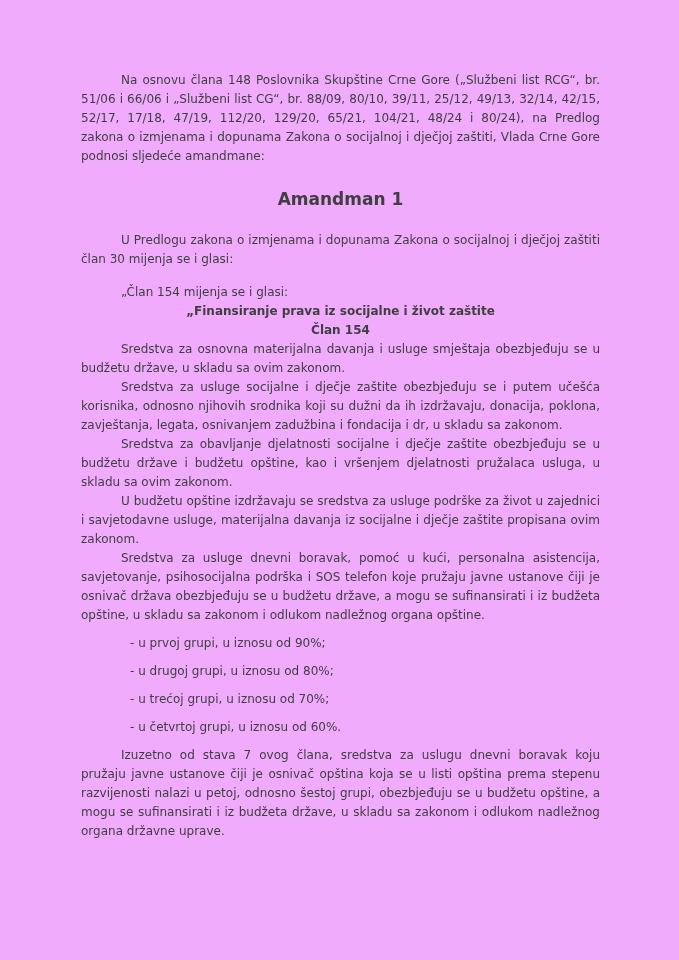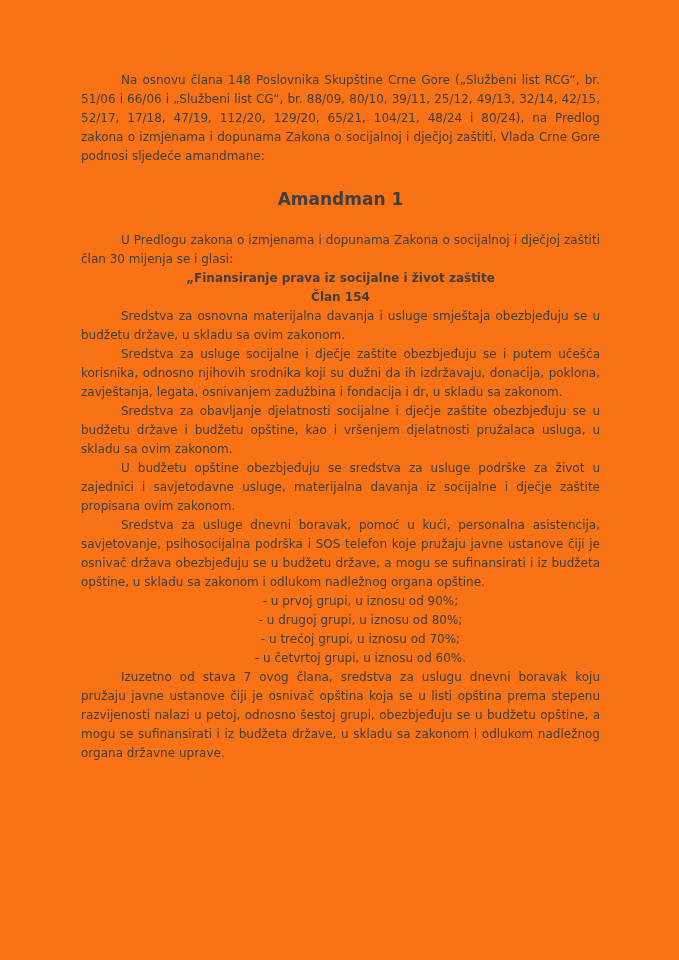--- a/index.html
+++ b/index.html
@@ -9,21 +9,21 @@
   body {
     width: 679px;
     height: 960px;
     background: #ffffff;
     overflow: hidden;
   }
   .page {
     box-sizing: border-box;
     width: 679px;
     height: 960px;
-    background: #f97316;
+    background: #f0abfc;
     padding: 71px 79px 30px 81px;
     font-family: "DejaVu Sans", "Liberation Sans", sans-serif;
     font-size: 12px;
     line-height: 19px;
     color: #3f3f3f;
   }
   .para {
     margin: 0;
     text-align: justify;
     text-indent: 40px;
@@ -43,45 +43,46 @@
     margin: 24px 0 22px 0;
     line-height: 19px;
     color: #3f3f3f;
   }
   .centered-bold {
     margin: 0;
     text-align: center;
     font-weight: bold;
   }
   .list-item {
-    margin: 0;
-    text-align: center;
+    margin: 9px;
+    text-align: left;
     text-indent: 40px;
   }
 </style>
 </head>
 <body>
 
 <div class="page">
 
   <p class="para">Na osnovu člana 148 Poslovnika Skupštine Crne Gore („Službeni list RCG“, br. 51/06 i 66/06 i „Službeni list CG“, br. 88/09, 80/10, 39/11, 25/12, 49/13, 32/14, 42/15, 52/17, 17/18, 47/19, 112/20, 129/20, 65/21, 104/21, 48/24 i 80/24), na Predlog zakona o izmjenama i dopunama Zakona o socijalnoj i dječjoj zaštiti, Vlada Crne Gore podnosi sljedeće amandmane:</p>
 
   <h1 class="doc-heading">Amandman 1</h1>
 
   <p class="para">U Predlogu zakona o izmjenama i dopunama Zakona o socijalnoj i dječjoj zaštiti član 30 mijenja se i glasi:</p>
 
+  <p class="plain gap-before">„Član 154 mijenja se i glasi:</p>
 
   <p class="centered-bold">„Finansiranje prava iz socijalne i život zaštite</p>
 
   <p class="centered-bold">Član 154</p>
 
   <p class="para">Sredstva za osnovna materijalna davanja i usluge smještaja obezbjeđuju se u budžetu države, u skladu sa ovim zakonom.</p>
   <p class="para">Sredstva za usluge socijalne i dječje zaštite obezbjeđuju se i putem učešća korisnika, odnosno njihovih srodnika koji su dužni da ih izdržavaju, donacija, poklona, zavještanja, legata, osnivanjem zadužbina i fondacija i dr, u skladu sa zakonom.</p>
   <p class="para">Sredstva za obavljanje djelatnosti socijalne i dječje zaštite obezbjeđuju se u budžetu države i budžetu opštine, kao i vršenjem djelatnosti pružalaca usluga, u skladu sa ovim zakonom.</p>
-  <p class="para">U budžetu opštine obezbjeđuju se sredstva za usluge podrške za život u zajednici i savjetodavne usluge, materijalna davanja iz socijalne i dječje zaštite propisana ovim zakonom.</p>
+  <p class="para">U budžetu opštine izdržavaju se sredstva za usluge podrške za život u zajednici i savjetodavne usluge, materijalna davanja iz socijalne i dječje zaštite propisana ovim zakonom.</p>
   <p class="para">Sredstva za usluge dnevni boravak, pomoć u kući, personalna asistencija, savjetovanje, psihosocijalna podrška i SOS telefon koje pružaju javne ustanove čiji je osnivač država obezbjeđuju se u budžetu države, a mogu se sufinansirati i iz budžeta opštine, u skladu sa zakonom i odlukom nadležnog organa opštine.</p>
 
   <p class="list-item">- u prvoj grupi, u iznosu od 90%;</p>
   <p class="list-item">- u drugoj grupi, u iznosu od 80%;</p>
   <p class="list-item">- u trećoj grupi, u iznosu od 70%;</p>
   <p class="list-item">- u četvrtoj grupi, u iznosu od 60%.</p>
 
   <p class="para">Izuzetno od stava 7 ovog člana, sredstva za uslugu dnevni boravak koju pružaju javne ustanove čiji je osnivač opština koja se u listi opština prema stepenu razvijenosti nalazi u petoj, odnosno šestoj grupi, obezbjeđuju se u budžetu opštine, a mogu se sufinansirati i iz budžeta države, u skladu sa zakonom i odlukom nadležnog organa državne uprave.</p>
 
 </div>

